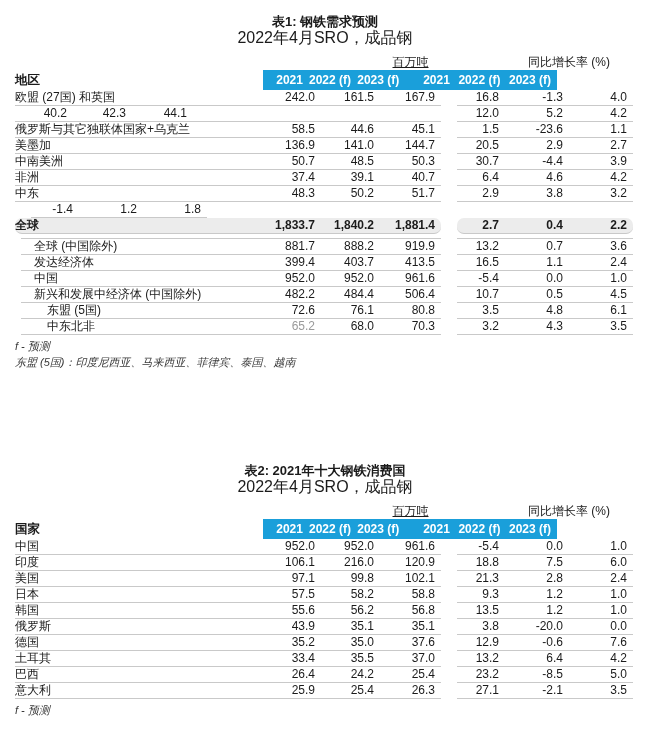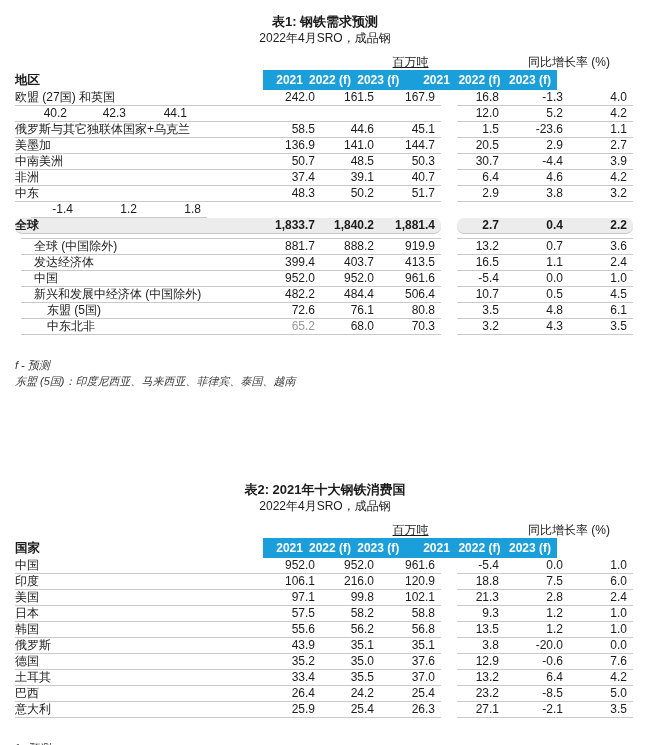--- a/index.html
+++ b/index.html
@@ -5,21 +5,21 @@
   html,body{margin:0;padding:0;background:#ffffff;}
   body{
     width:660px;height:745px;overflow:hidden;
     font-family:"Liberation Sans","DejaVu Sans",sans-serif;
     color:#1b1b1b;font-size:12px;
   }
   .twrap{width:620px;margin:0 0 0 15px;}
   .tbl1{padding-top:14px;}
   .tbl2{margin-top:93px;}
   .t-title{text-align:center;font-weight:bold;font-size:13px;line-height:16px;}
-  .t-sub{text-align:center;font-size:12px;line-height:16px;}
+  .t-sub{text-align:center;font-size:16px;line-height:16px;}
   
   .grouprow{display:flex;margin-top:8px;line-height:16px;}
   .g-spacer1{width:365px;}
   .g-cell{text-align:center;white-space:nowrap;}
   .g1{width:61px;text-decoration:underline;}
   .g-gap{width:16px;}
   .g-spacer2{width:48px;}
   .g2{width:128px;}
   
   .headrow{display:flex;height:20px;line-height:20px;}
@@ -42,21 +42,21 @@
   .n4{width:48px;} .n5{width:64px;} .n6{width:64px;}
   .row.bold{font-weight:bold;}
   .row.bold .seg{background:#ececec;border-radius:7px;}
   .rows.sub{margin-top:4px;}
   .rows.sub .seg-left{width:420px;margin-left:6px;}
   .rows.sub .row:first-child .seg{border-top:1px solid #c9c9c9;}
   .ind1 .cell.label{padding-left:13px;}
   .ind2 .cell.label{padding-left:26px;}
   .cell.muted{color:#9a9a9a;}
   
-  .foot{margin-top:22px;}
+  .foot{margin-top:3px;}
   .fnote{font-style:italic;font-size:11px;line-height:16px;color:#3a3a3a;}
 </style>
 </head>
 <body>
 
 <div class="twrap tbl1">
   <div class="t-title">表1: 钢铁需求预测</div>
   <div class="t-sub">2022年4月SRO，成品钢</div>
 
   <div class="grouprow">

